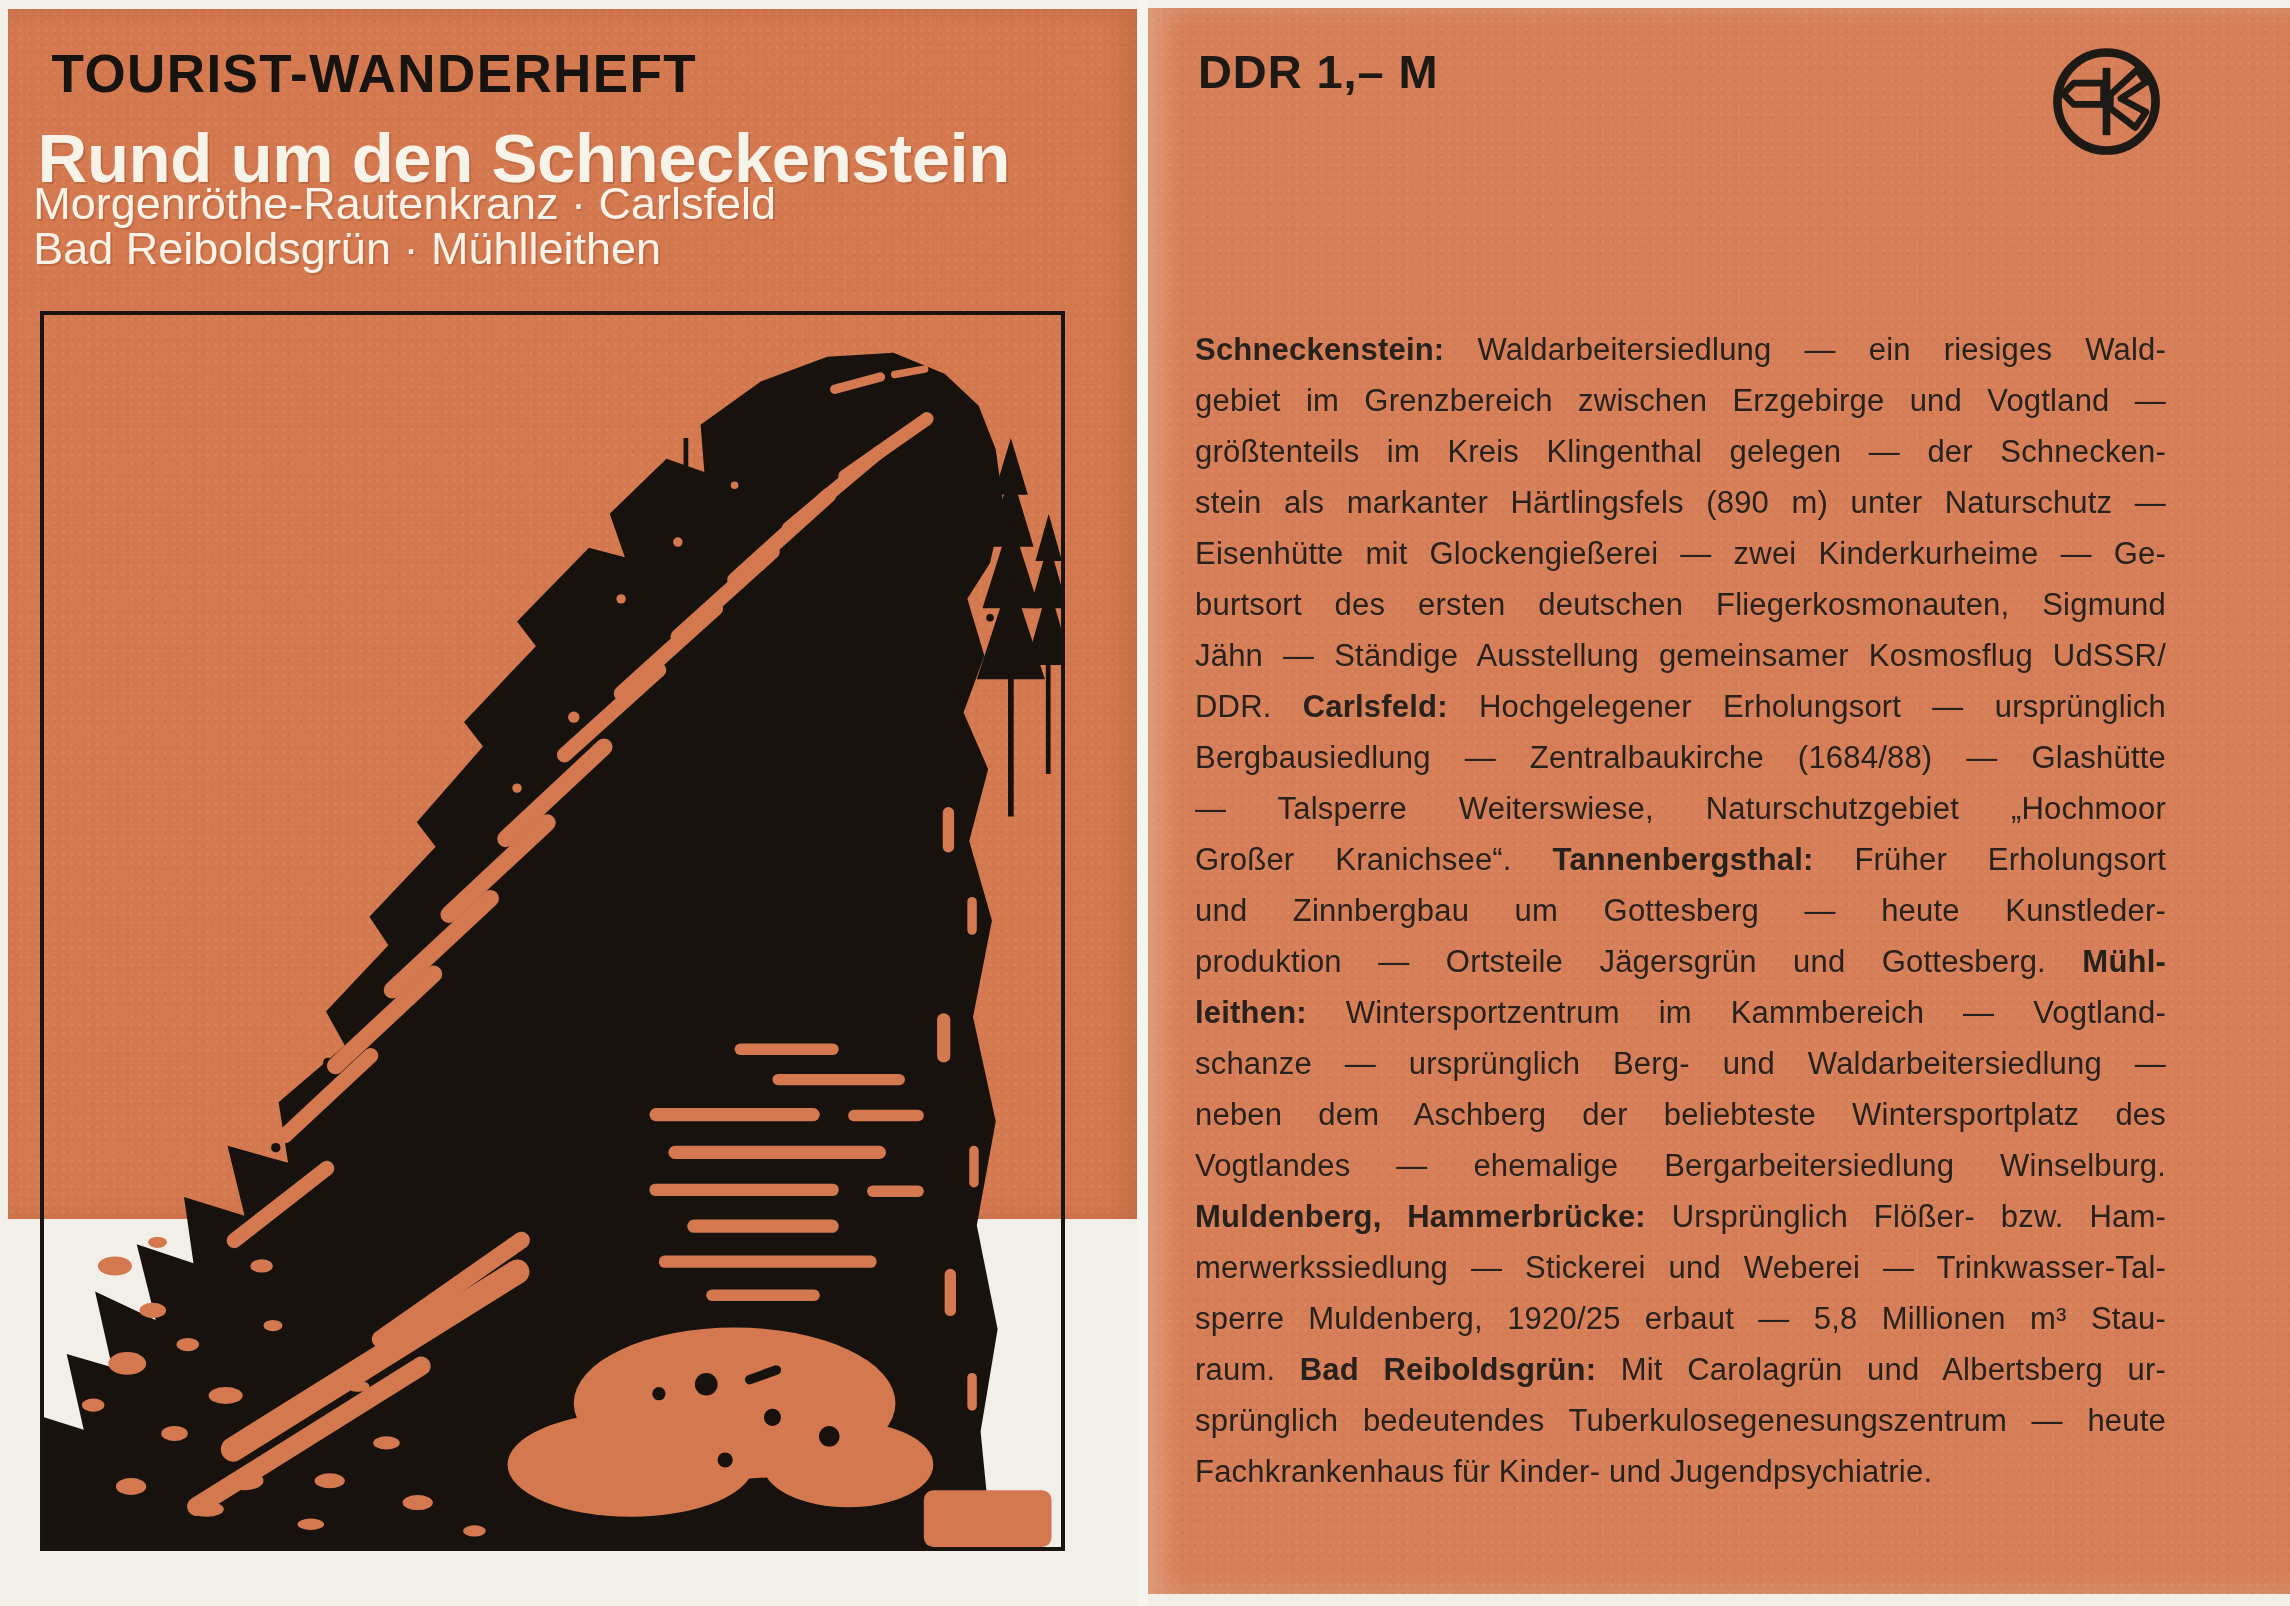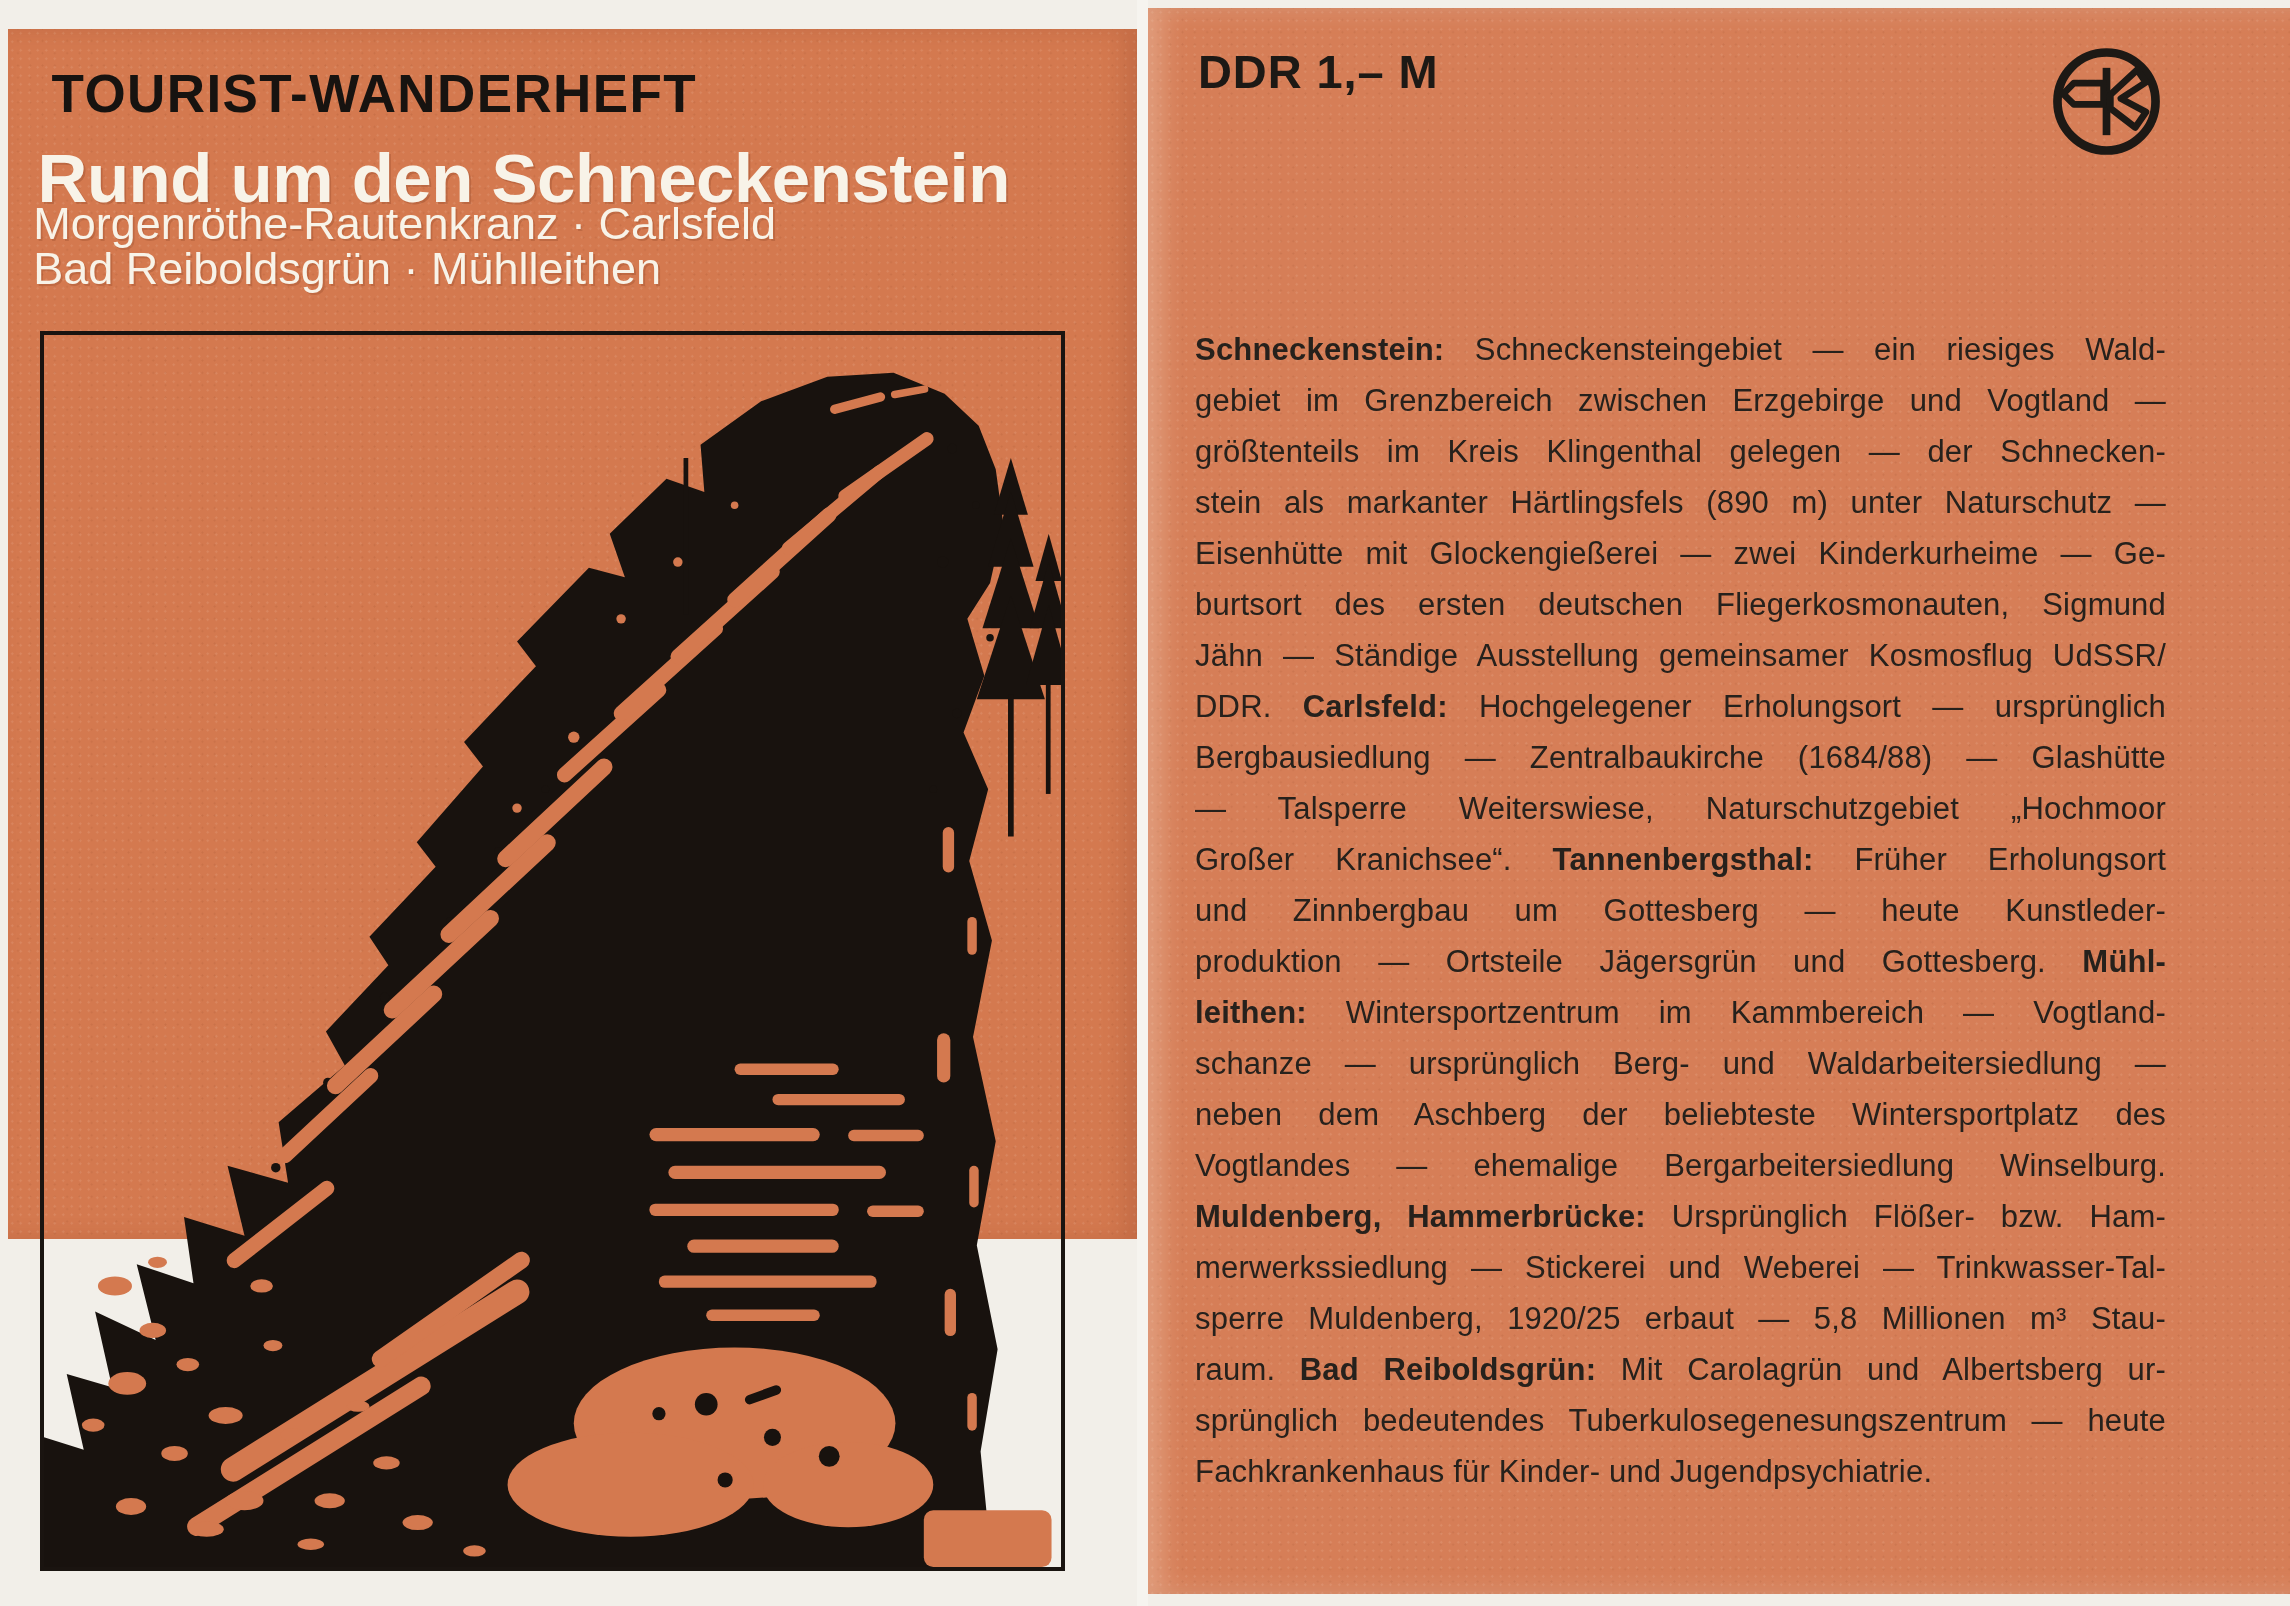--- a/index.html
+++ b/index.html
@@ -15,21 +15,21 @@
   
   .page{
     position:absolute;
     background-color:#d4794f;
     background-image:
       radial-gradient(rgba(255,236,222,0.12) 1.1px, transparent 1.3px),
       radial-gradient(rgba(110,45,18,0.10) 0.9px, transparent 1.1px);
     background-size:8.5px 8.5px,12.3px 12.3px;
     background-position:0 0,3.8px 5.7px;
   }
-  .front{left:7.6px;top:29px;width:1129px;height:1210px;
+  .front{left:7.6px;top:9px;width:1129px;height:1210px;
          border-right:2.8px solid rgba(90,35,15,.35);
          box-shadow:inset -13.2px 0 21px rgba(120,50,25,.18);}
   .back {left:1148px;top:7.6px;width:1340px;height:1586px;
          background-color:#d67e57;
          box-shadow:inset 15px 0 24.6px rgba(255,240,228,.28), inset -7.6px 0 13.2px rgba(120,50,25,.12);}
   .gutter{position:absolute;left:1137px;top:0;width:11.4px;height:1607px;background:#f6f4ef;}
 
   
   .series-title{
     position:absolute;left:44px;top:34px;
@@ -231,21 +231,21 @@
     <div class="logo">
       <svg viewBox="0 0 130 130">
         <circle cx="65" cy="65" r="51" fill="none" stroke="#1d1915" stroke-width="9"></circle>
         <rect x="61" y="30" width="8" height="70" fill="#1d1915"></rect>
         <polygon points="20,57 31,46 62,46 62,68 31,68" fill="none" stroke="#1d1915" stroke-width="7" stroke-linejoin="round"></polygon>
         <path d="M69,58 L97,32 L106,45 L80,62 L106,76 L95,92 L69,72 Z" fill="none" stroke="#1d1915" stroke-width="7" stroke-linejoin="round"></path>
       </svg>
     </div>
 
     <div class="back-text">
-        <div class="jline"><span class="b">Schneckenstein:</span><span> Schneckensteingebiet — ein riesiges Wald-</span></div>
+        <div class="jline"><span class="b">Schneckenstein:</span><span> Waldarbeitersiedlung — ein riesiges Wald-</span></div>
         <div class="jline"><span>gebiet im Grenzbereich zwischen Erzgebirge und Vogtland —</span></div>
         <div class="jline"><span>größtenteils im Kreis Klingenthal gelegen — der Schnecken-</span></div>
         <div class="jline"><span>stein als markanter Härtlingsfels (890 m) unter Naturschutz —</span></div>
         <div class="jline"><span>Eisenhütte mit Glockengießerei — zwei Kinderkurheime — Ge-</span></div>
         <div class="jline"><span>burtsort des ersten deutschen Fliegerkosmonauten, Sigmund</span></div>
         <div class="jline"><span>Jähn — Ständige Ausstellung gemeinsamer Kosmosflug UdSSR/</span></div>
         <div class="jline"><span>DDR. </span><span class="b">Carlsfeld:</span><span> Hochgelegener Erholungsort — ursprünglich</span></div>
         <div class="jline"><span>Bergbausiedlung — Zentralbaukirche (1684/88) — Glashütte</span></div>
         <div class="jline"><span>— Talsperre Weiterswiese, Naturschutzgebiet „Hochmoor</span></div>
         <div class="jline"><span>Großer Kranichsee“. </span><span class="b">Tannenbergsthal:</span><span> Früher Erholungsort</span></div>

